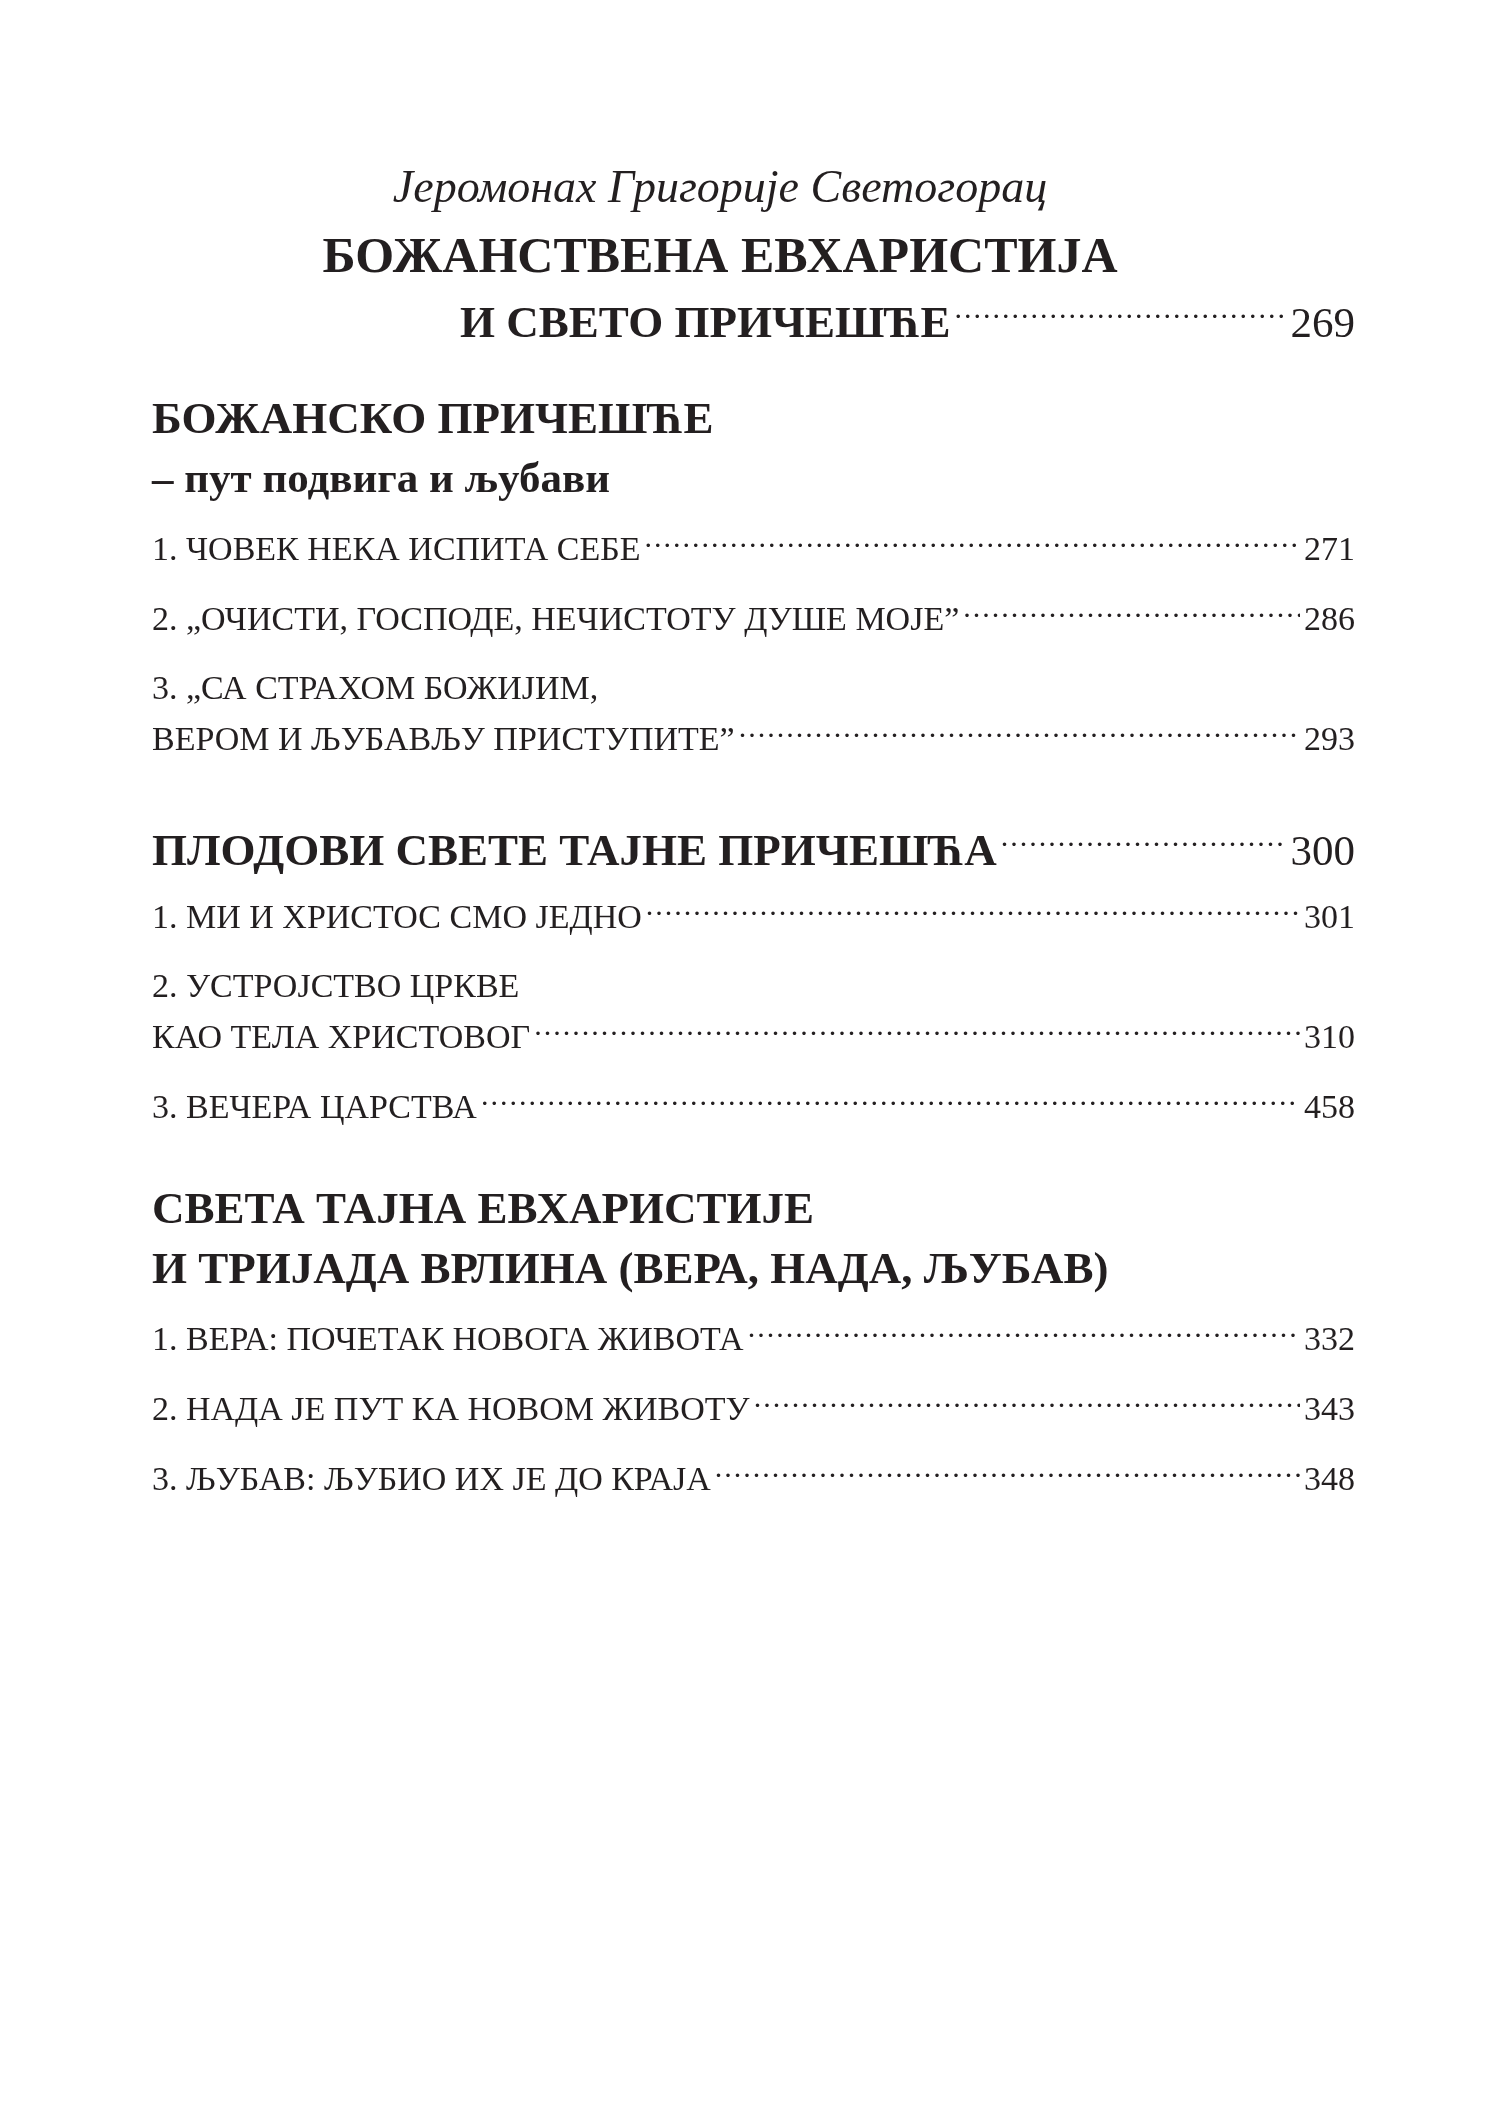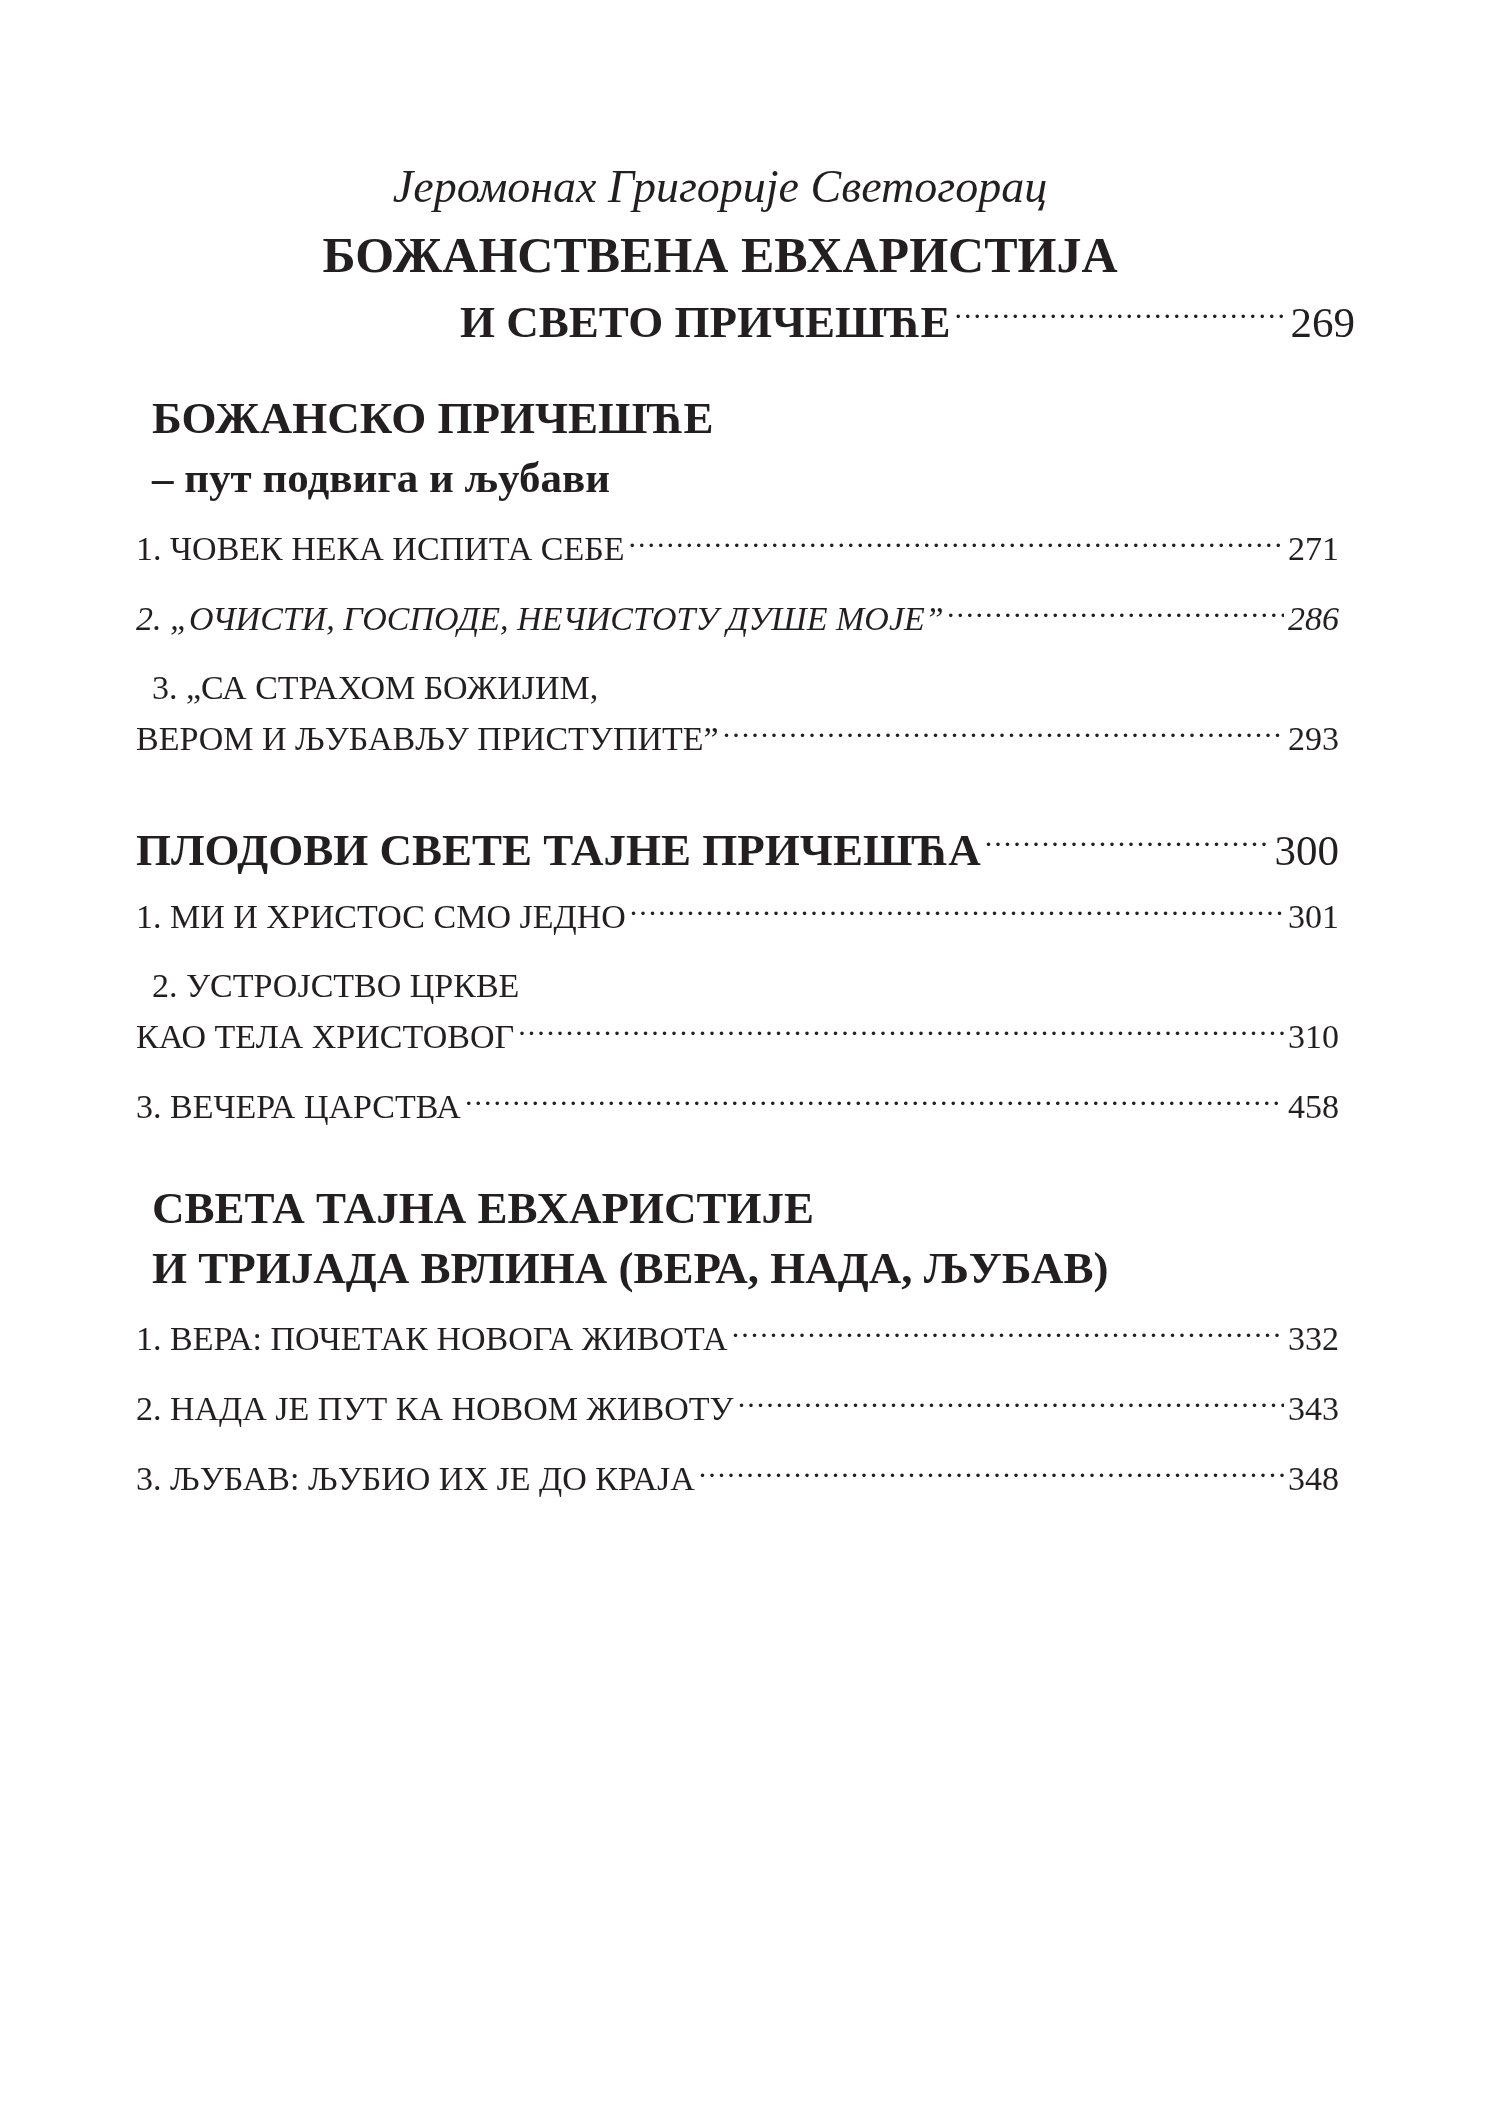--- a/index.html
+++ b/index.html
@@ -36,21 +36,21 @@
       left: 0; width: 1500px;
       top: 210px;
       text-align: center;
       font-size: 50px;
       font-weight: bold;
       line-height: 66px;
       transform: translateX(-30px);
     }
     .toc-row {
       position: absolute;
-      left: 136px;
+      left: 152px;
       width: 1203px;
       display: flex;
       align-items: baseline;
       white-space: nowrap;
     }
     .toc-row .label { flex: 0 0 auto; }
     .toc-row .dots {
       flex: 1 1 auto;
       overflow: hidden;
       margin: 0 4px;
@@ -118,21 +118,21 @@
   </div>
 
   <div class="section-heading" style="top:378px;">БОЖАНСКО ПРИЧЕШЋЕ</div>
   <div class="subheading" style="top:438px;">– пут подвига и љубави</div>
 
   <div class="toc-row entry" style="top:514px;">
     <span class="label">1. ЧОВЕК НЕКА ИСПИТА СЕБЕ</span>
     <span class="dots"></span>
     <span class="page-num">271</span>
   </div>
-  <div class="toc-row entry" style="top:584px;font-style:italic;">
+  <div class="toc-row entry" style="top:584px;">
     <span class="label">2. „ОЧИСТИ, ГОСПОДЕ, НЕЧИСТОТУ ДУШЕ МОЈЕ”</span>
     <span class="dots"></span>
     <span class="page-num">286</span>
   </div>
   <div class="entry-line1" style="top:654px;">3. „СА СТРАХОМ БОЖИЈИМ,</div>
   <div class="toc-row entry" style="top:704px;">
     <span class="label">ВЕРОМ И ЉУБАВЉУ ПРИСТУПИТЕ”</span>
     <span class="dots"></span>
     <span class="page-num">293</span>
   </div>

